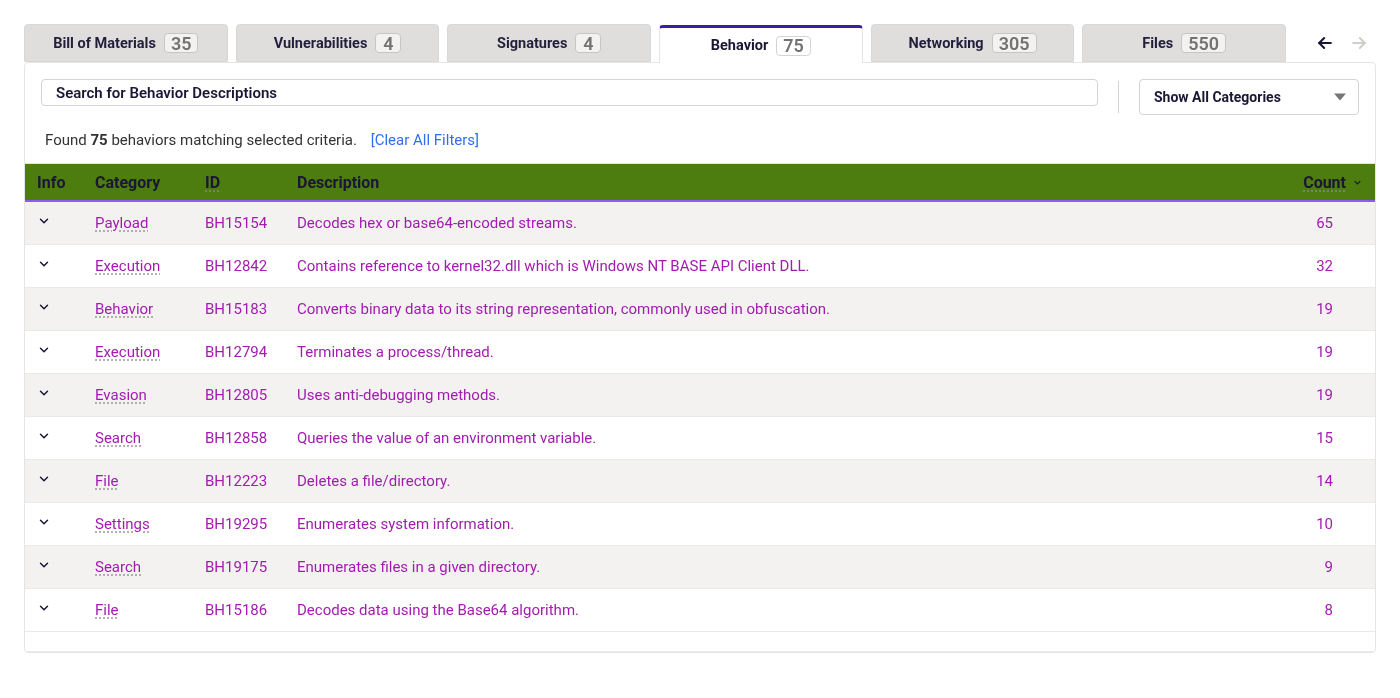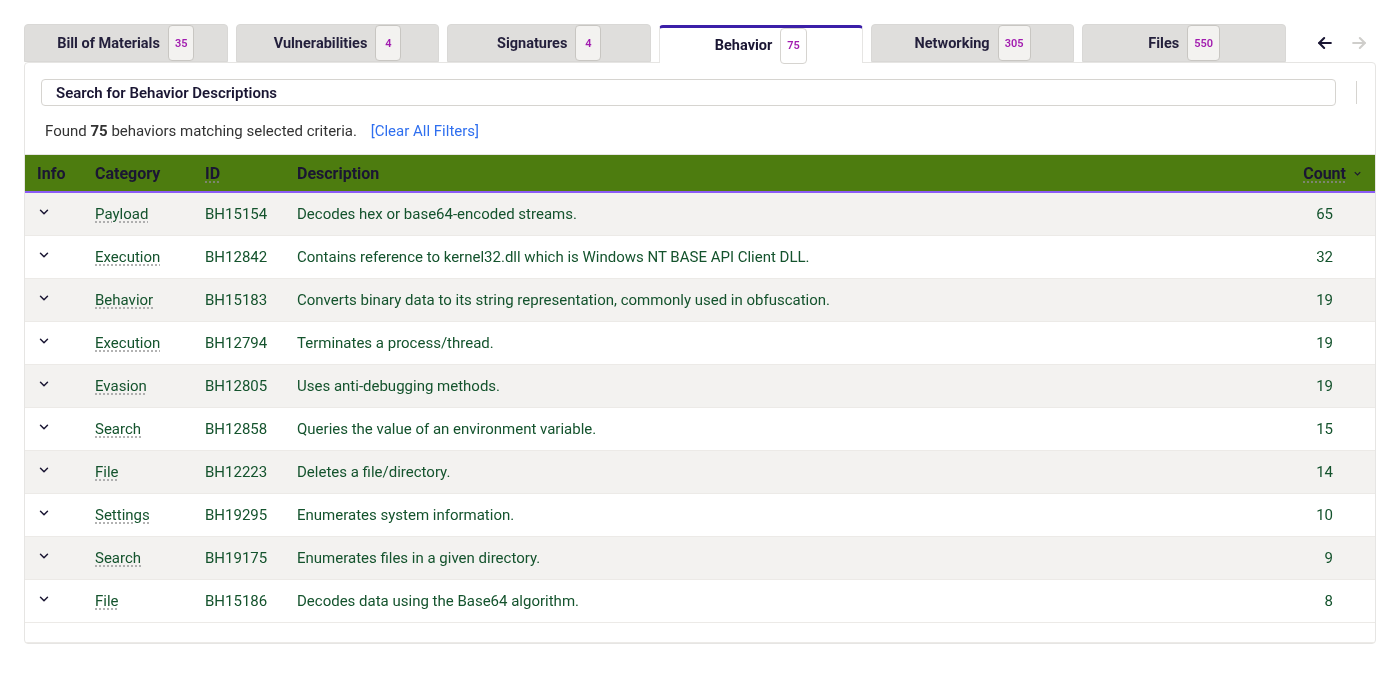--- a/index.html
+++ b/index.html
@@ -41,28 +41,28 @@
     border-bottom: none;
     color: #1a1633;
     position: relative;
     top: 1px;
   }
   .tab .badge {
     display: inline-flex;
     align-items: center;
     justify-content: center;
     min-width: 26px;
-    height: 36px;
+    height: 20px;
     padding: 0 6px;
-    font-size: 11px;
+    font-size: 18px;
     font-weight: 600;
     border: 1px solid #c8c6c2;
     border-radius: 4px;
     background: #f3f2f0;
-    color: #a21caf;
+    color: #737373;
   }
   .tab.active .badge {
     background: #fff;
     border-color: #d6d4d0;
   }
   .nav-arrows {
     display: flex;
     gap: 12px;
     padding: 0 6px 0 20px;
   }
@@ -156,21 +156,21 @@
   .thead .th { display:flex; align-items:center; gap:6px; }
   .thead .th.sortable { text-decoration: underline dotted #888; text-underline-offset: 3px; cursor: pointer;}
   .thead .th.count { justify-content: flex-end; }
   .th.count span { text-decoration: underline dotted #888; text-underline-offset:3px; }
   .th svg { width:11px; height:11px; stroke:#1a1633; }
 
   .trow {
     height: 43px;
     border-bottom: 1px solid #eceae7;
     font-size: 15px;
-    color: #14532d;
+    color: #a21caf;
   }
   .trow:nth-child(odd) { background: #f3f2f0; }
   .trow:nth-child(even) { background: #ffffff; }
   .cell.info svg { width:14px; height:14px; stroke:#1a1633; }
   .cell.category span {
     text-decoration: underline dotted #999;
     text-underline-offset: 3px;
     cursor: pointer;
   }
   .cell.count { text-align: right; padding-right: 30px;}
@@ -223,20 +223,26 @@
           </svg>
       </div>
     </div>
   </div>
 
   <div class="panel">
     <div class="panel-inner">
       <div class="controls-row">
         <input class="search-input" type="text" placeholder="Search for Behavior Descriptions" style="">
         <div class="vdiv"></div>
+        <div class="category-select">
+          <span>Show All Categories</span>
+          <svg viewBox="0 0 10 6">
+              <path d="M0 0l5 6 5-6z"></path>
+            </svg>
+        </div>
       </div>
       <div class="found-row">
         <span>Found </span><strong>75</strong><span> behaviors matching selected criteria.</span>
         <span class="clear-link">[Clear All Filters]</span>
       </div>
     </div>
 
     <div class="table-wrap">
       <div class="thead">
         <div class="th">Info</div>

